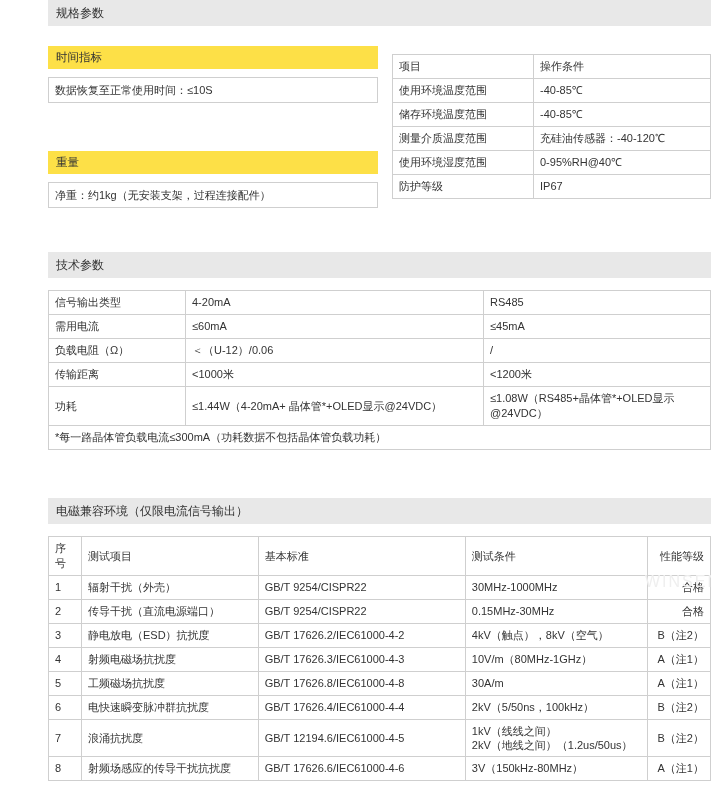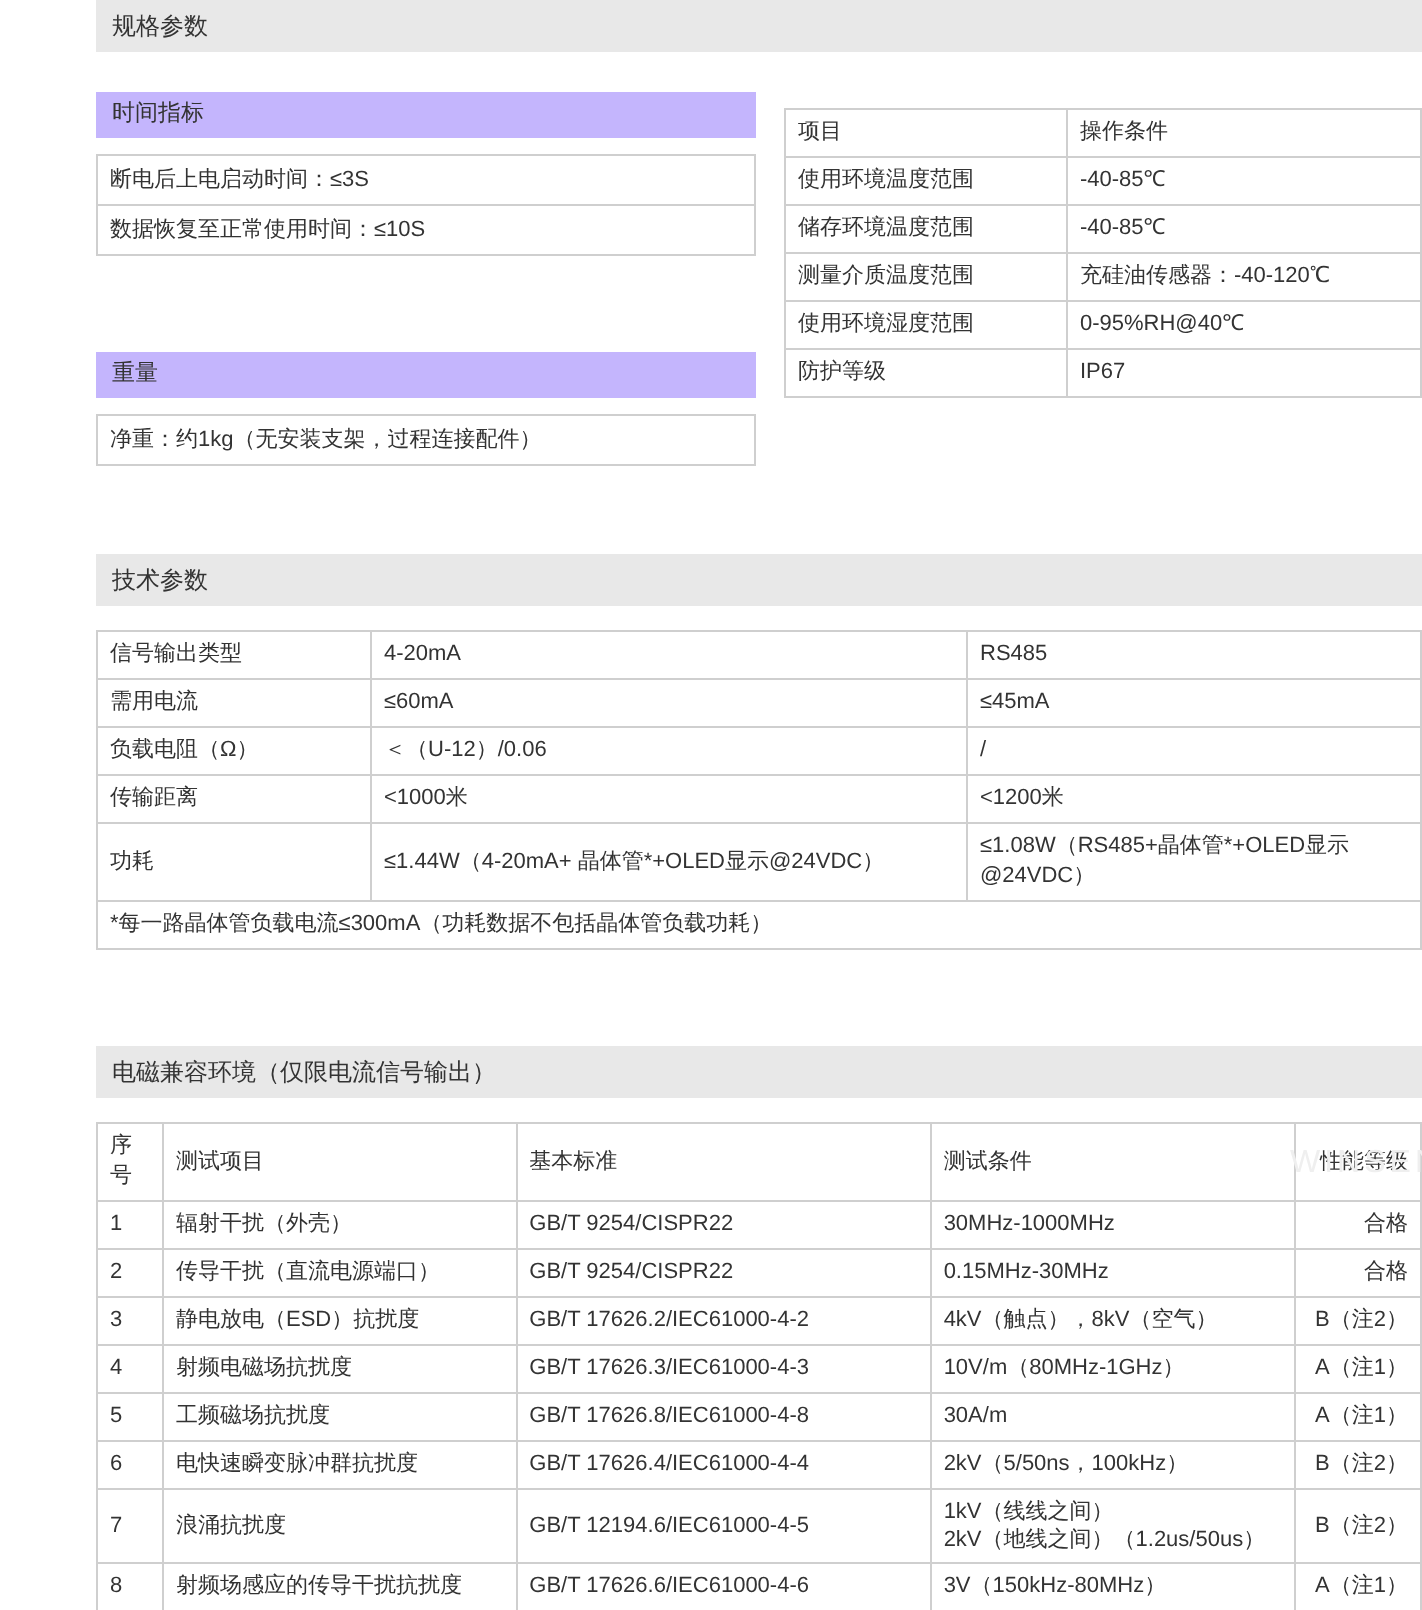--- a/index.html
+++ b/index.html
@@ -27,21 +27,21 @@
   
   .section-bar {
     background: #e8e8e8;
     color: #333;
     font-size: 12px;
     padding: 6px 8px;
     font-weight: normal;
     line-height: 14px;
   }
   .subsection-bar {
-    background: #c4b5fd;
+    background: #fde047;
     color: #333;
     font-size: 11.5px;
     padding: 5px 8px;
     line-height: 13px;
   }
   .spacer-8 { height: 8px; }
   .spacer-12 { height: 12px; }
   .spacer-16 { height: 16px; }
   .spacer-20 { height: 20px; }
   .spacer-28 { height: 28px; }
@@ -108,23 +108,20 @@
 
   <div class="spacer-20"></div>
 
   <div class="top-row">
     <div class="col-left">
       <div class="subsection-bar">时间指标</div>
       <div class="spacer-8"></div>
       <table class="tbl-time">
         <tbody>
           <tr>
-            <td>断电后上电启动时间：≤3S</td>
-          </tr>
-          <tr>
             <td>数据恢复至正常使用时间：≤10S</td>
           </tr>
         </tbody>
       </table>
 
       <div class="spacer-28"></div>
       <div class="spacer-20"></div>
 
       <div class="subsection-bar">重量</div>
       <div class="spacer-8"></div>

